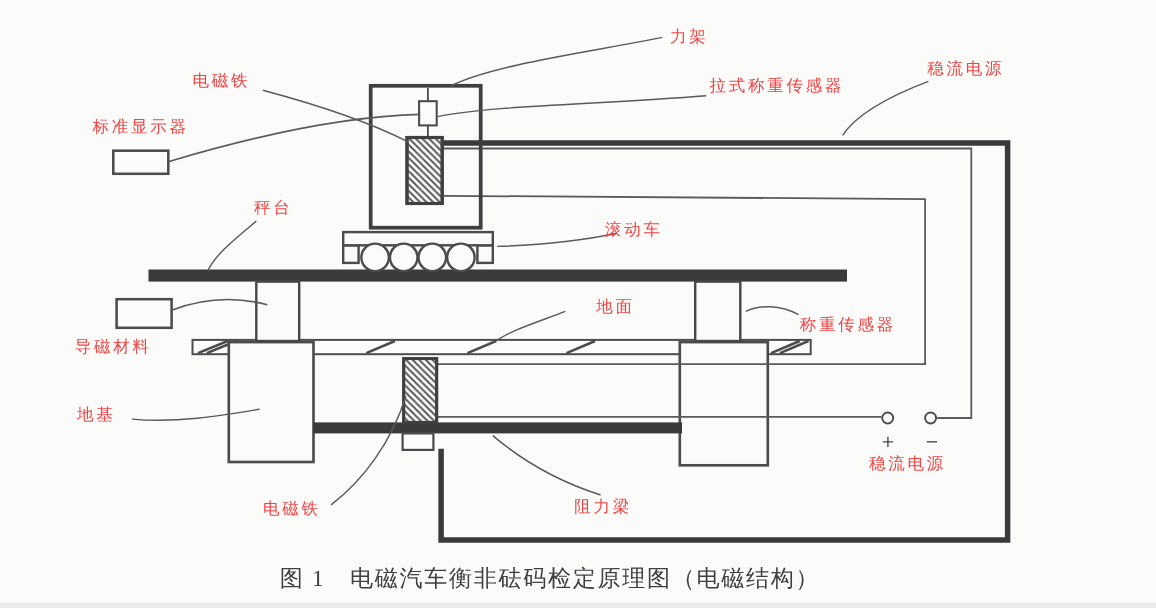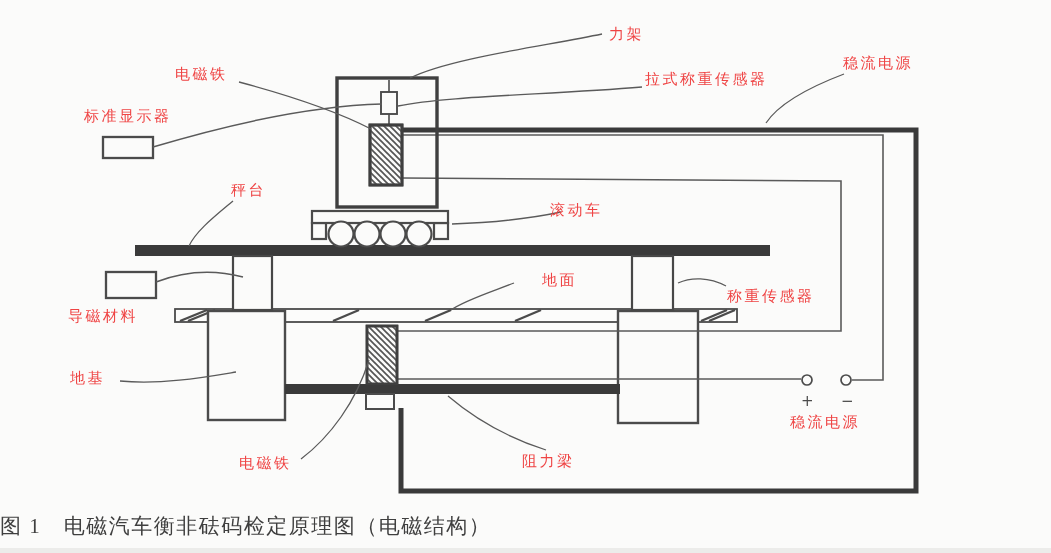--- a/index.html
+++ b/index.html
@@ -12,21 +12,21 @@
   .lbl{
     position:absolute;font-size:15px;line-height:1.15;color:#ef4444;
     letter-spacing:2.5px;white-space:nowrap;
     font-family:"Liberation Serif","DejaVu Serif",serif;
   }
   .sign{
     position:absolute;font-size:15px;color:#4b4b4b;white-space:nowrap;
     font-family:"DejaVu Sans",sans-serif;
   }
   .caption{
-    position:absolute;left:0;top:512px;width:1000px;text-align:left;
+    position:absolute;left:0;top:512px;width:1000px;text-align:center;
     font-size:21px;letter-spacing:1.5px;color:#3f3f3f;white-space:nowrap;
     font-family:"Liberation Serif","DejaVu Serif",serif;
   }
   .page-edge{
     position:absolute;left:0;top:548px;width:1051px;height:5px;
     background:#ececea;
   }
 </style>
 </head>
 <body>

